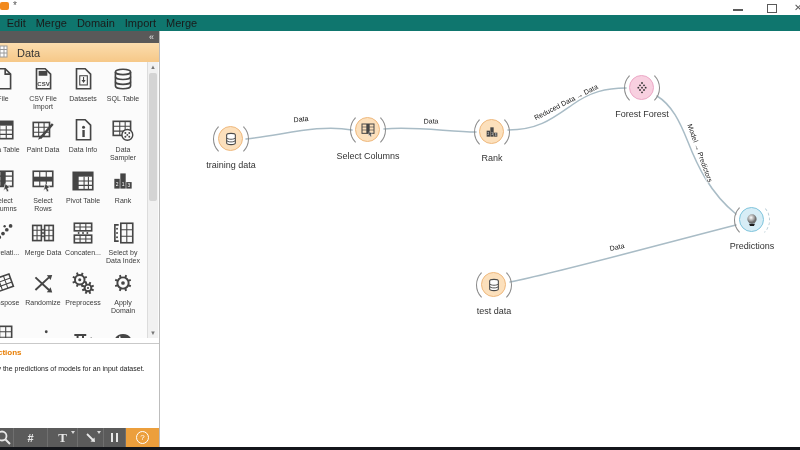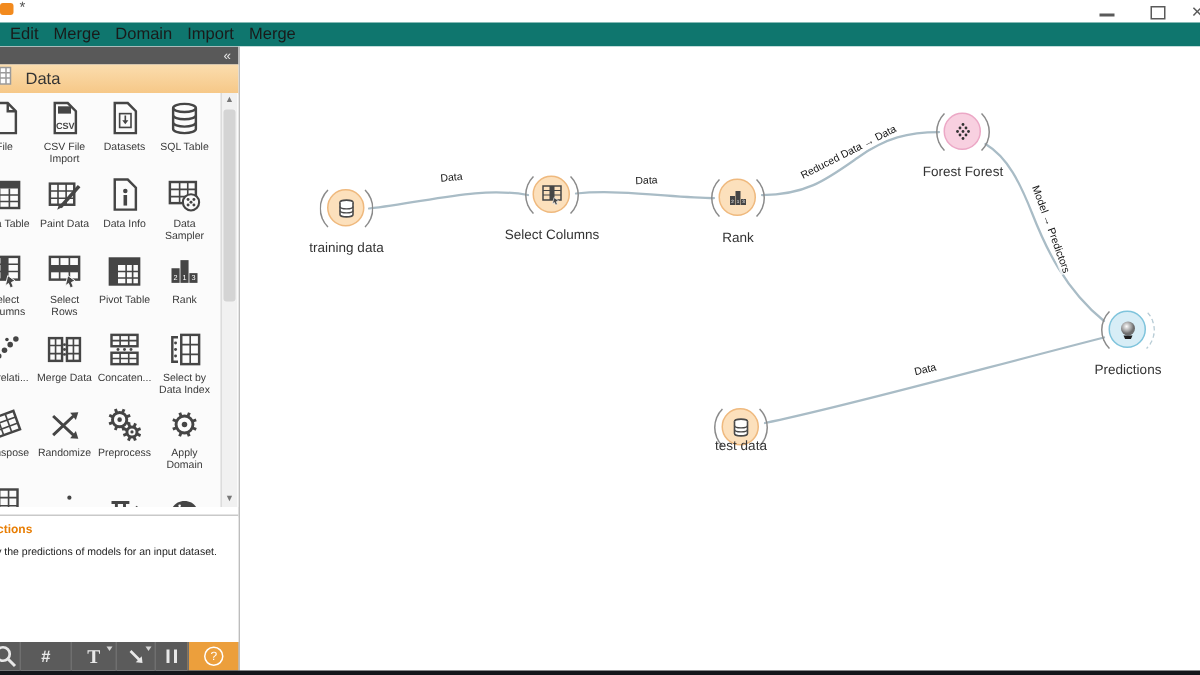--- a/index.html
+++ b/index.html
@@ -190,21 +190,21 @@
       <div class="node-circle" style="background: rgb(252, 224, 188); border-color: rgb(239, 185, 126);">
         <span style="display: flex;">
           <svg viewBox="0 0 24 24" xmlns="http://www.w3.org/2000/svg">
             <ellipse cx="12" cy="6" rx="6.5" ry="2.4" fill="#fff" stroke="#4A4A4A" stroke-width="1.6"></ellipse>
             <path d="M5.5 6v12c0 1.3 2.9 2.4 6.5 2.4s6.5-1.1 6.5-2.4V6" fill="#fff" stroke="#4A4A4A" stroke-width="1.6"></path>
             <path d="M5.5 10c0 1.3 2.9 2.4 6.5 2.4s6.5-1.1 6.5-2.4M5.5 14c0 1.3 2.9 2.4 6.5 2.4s6.5-1.1 6.5-2.4" fill="none" stroke="#4A4A4A" stroke-width="1.4"></path>
           </svg>
         </span>
       </div>
     </div>
-    <div class="node-label" style="left: 494px; top: 297px;">test data</div>
+    <div class="node-label" style="left: 494px; top: 311px;">test data</div>
   </div>
 
 <div class="sidebar">
   <div class="collapsebar">
     <div class="collapse-glyph">«</div>
   </div>
   <div class="cat-header">
     <span class="cat-icon">
       <svg width="13" height="13" viewBox="0 0 13 13">
           <rect x="1" y="1" width="11" height="11" fill="#FDFDFD" stroke="#9A9A9A"></rect>

